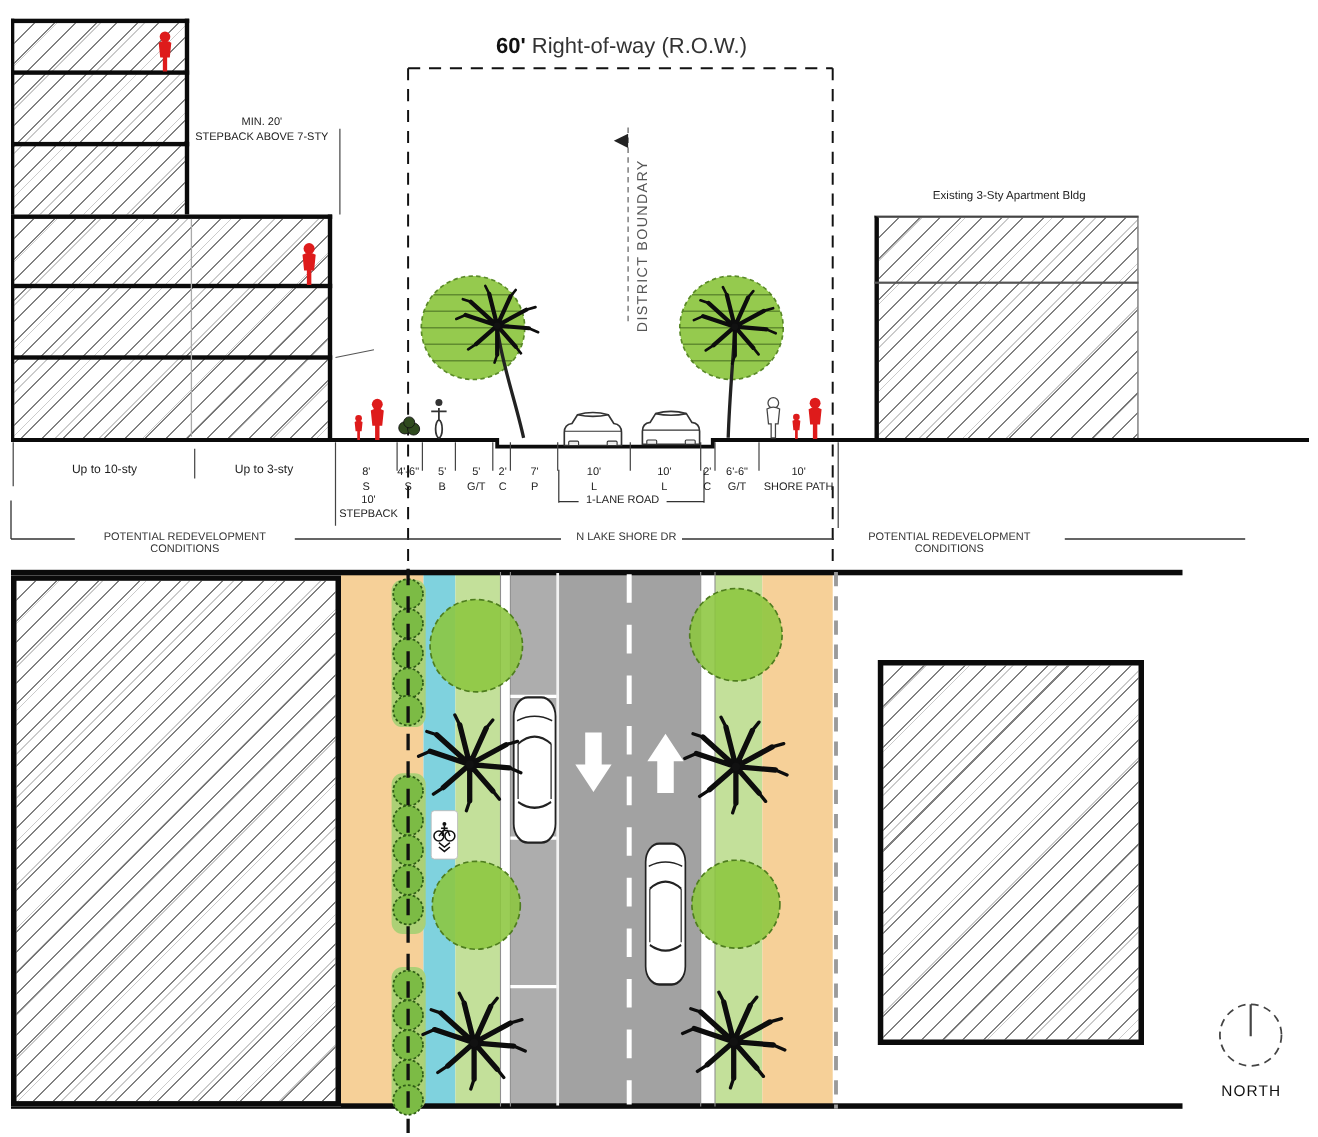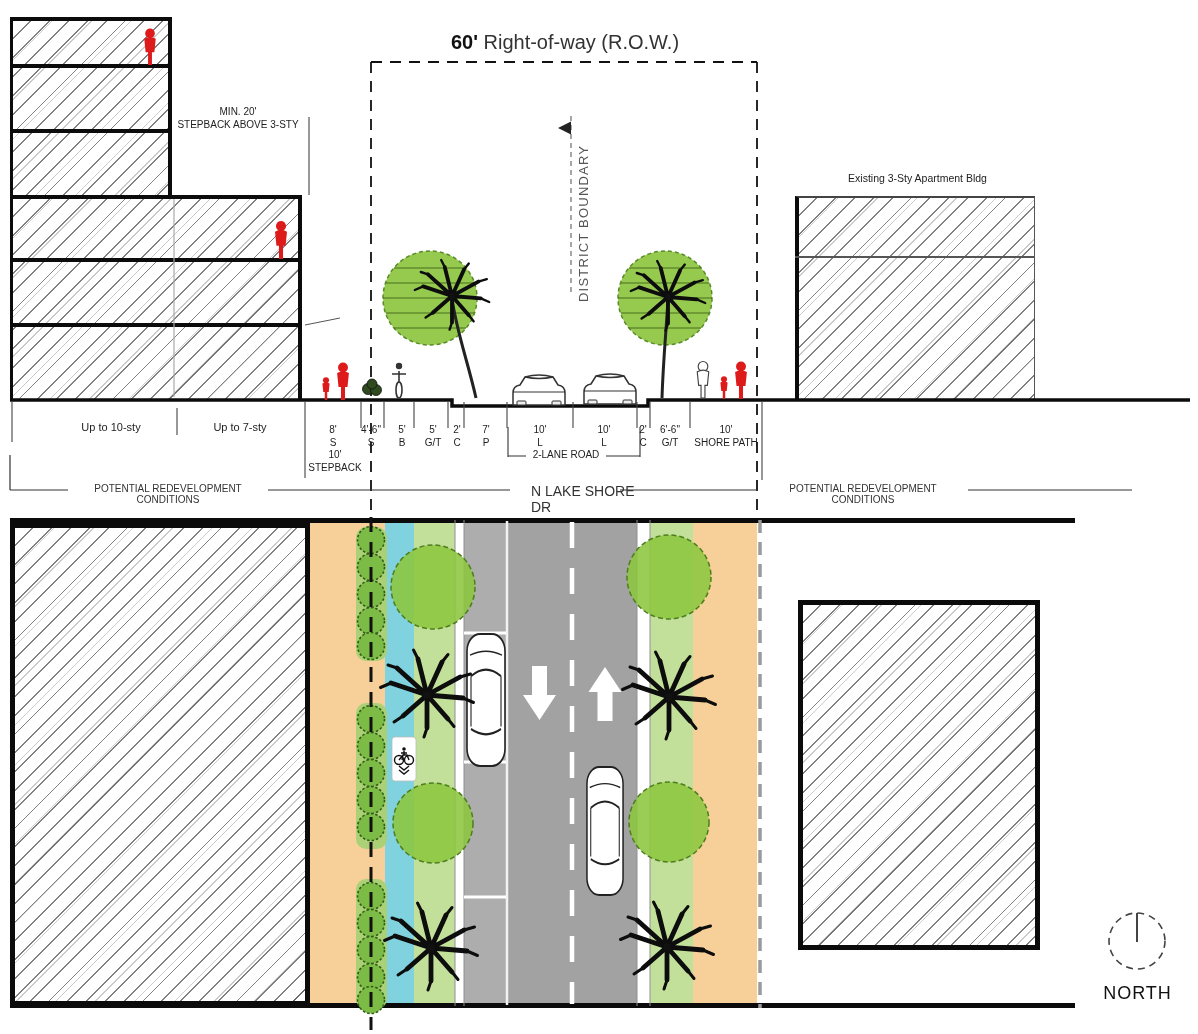--- a/index.html
+++ b/index.html
@@ -243,29 +243,29 @@
       <path d="M1137,913 V942" stroke="#444" stroke-width="2"></path>
     </g>
   </svg>
 
   <div class="lbl" style="left:340px;top:31px;width:450px;text-align:center;font-size:20px;color:#333;">
     <b style="color:#111;">60'</b><span> Right-of-way (R.O.W.)</span>
   </div>
 
   <div class="lbl" style="left:160px;top:106px;width:156px;text-align:center;font-size:10px;line-height:12.5px;">
     <span style="display:block;">MIN. 20'</span>
-    <span style="display:block;">STEPBACK ABOVE 3-STY</span>
+    <span style="display:block;">STEPBACK ABOVE 7-STY</span>
   </div>
 
   <div class="lbl vert" style="left:576px;top:122px;height:180px;">DISTRICT BOUNDARY</div>
 
   <div class="lbl" style="left:800px;top:172px;width:235px;text-align:center;font-size:10.5px;">Existing 3-Sty Apartment Bldg</div>
 
-  <div class="lbl smalltxt" style="left:56px;top:421px;width:110px;text-align:center;font-size:11px;">Up to 10-sty</div>
-  <div class="lbl smalltxt" style="left:185px;top:421px;width:110px;text-align:center;font-size:11px;">Up to 7-sty</div>
+  <div class="lbl smalltxt" style="left:40px;top:421px;width:110px;text-align:center;font-size:11px;">Up to 10-sty</div>
+  <div class="lbl smalltxt" style="left:185px;top:421px;width:110px;text-align:center;font-size:11px;">Up to 3-sty</div>
 
   <div class="lbl dim" style="left:311px;width:44px;">
     <span>8'</span>
       <span>S</span>
     </div>
   <div class="lbl dim" style="left:349px;width:44px;">
     <span>4'-6"</span>
       <span>S</span>
     </div>
   <div class="lbl dim" style="left:381px;width:42px;">
@@ -303,21 +303,21 @@
   <div class="lbl dim" style="left:682px;width:88px;">
     <span>10'</span>
       <span>SHORE PATH</span>
     </div>
 
   <div class="lbl" style="left:295px;top:448px;width:80px;text-align:center;font-size:10px;line-height:13px;">
     <span style="display:block;">10'</span>
     <span style="display:block;">STEPBACK</span>
   </div>
 
-  <div class="lbl" style="left:523px;top:449px;width:86px;text-align:center;font-size:10px;">2-LANE ROAD</div>
+  <div class="lbl" style="left:523px;top:449px;width:86px;text-align:center;font-size:10px;">1-LANE ROAD</div>
 
   <div class="lbl" style="left:70px;top:483px;width:196px;text-align:center;font-size:10px;color:#333;">POTENTIAL REDEVELOPMENT CONDITIONS</div>
-  <div class="lbl" style="left:531px;top:483px;width:108px;text-align:left;font-size:14px;color:#333;">N LAKE SHORE DR</div>
+  <div class="lbl" style="left:507px;top:483px;width:108px;text-align:right;font-size:10px;color:#333;">N LAKE SHORE DR</div>
   <div class="lbl" style="left:760px;top:483px;width:206px;text-align:center;font-size:10px;color:#333;">POTENTIAL REDEVELOPMENT CONDITIONS</div>
 
-  <div class="lbl" style="left:1090px;top:983px;width:95px;text-align:center;font-size:18px;letter-spacing:1px;color:#111;">NORTH</div>
+  <div class="lbl" style="left:1090px;top:983px;width:95px;text-align:center;font-size:14px;letter-spacing:1px;color:#111;">NORTH</div>
 
 </div>
 
 </body></html>

